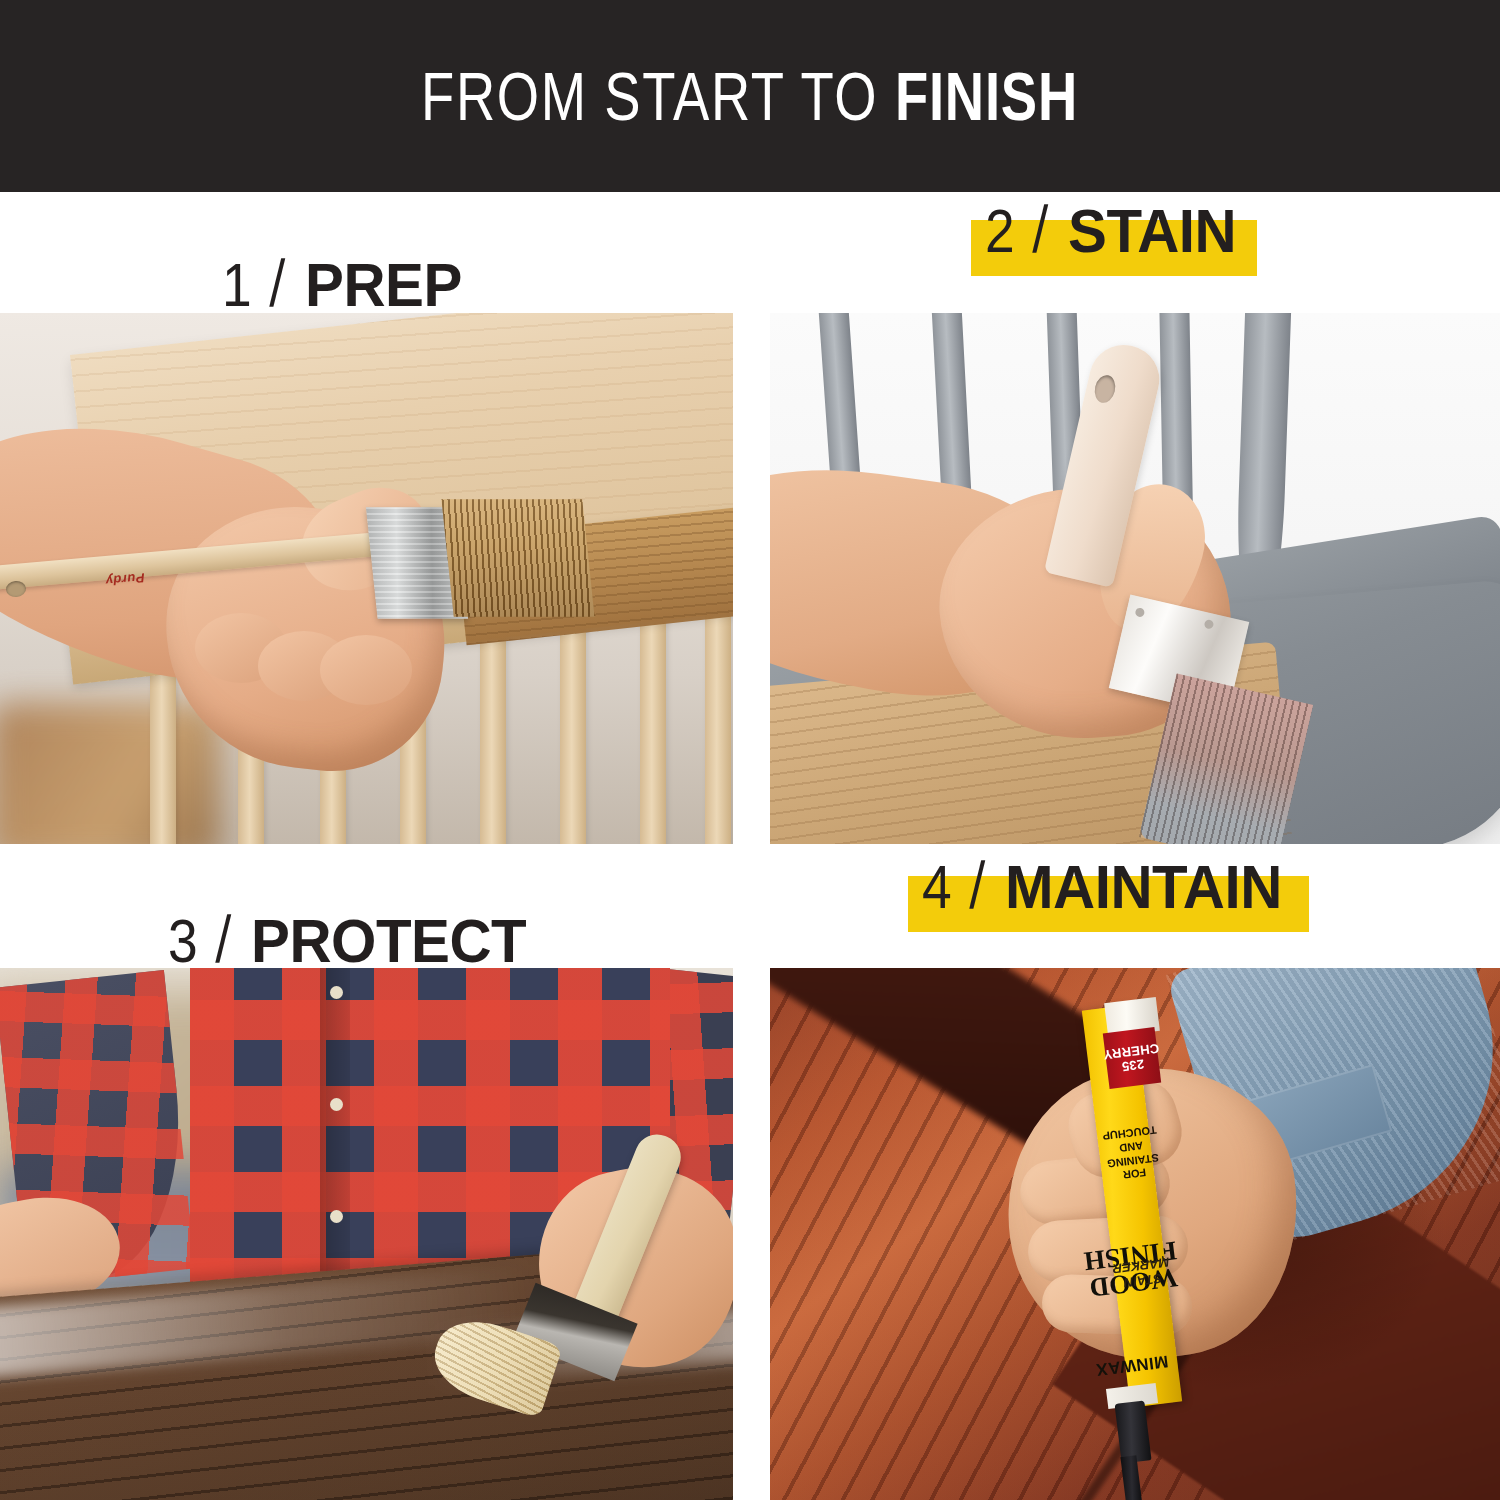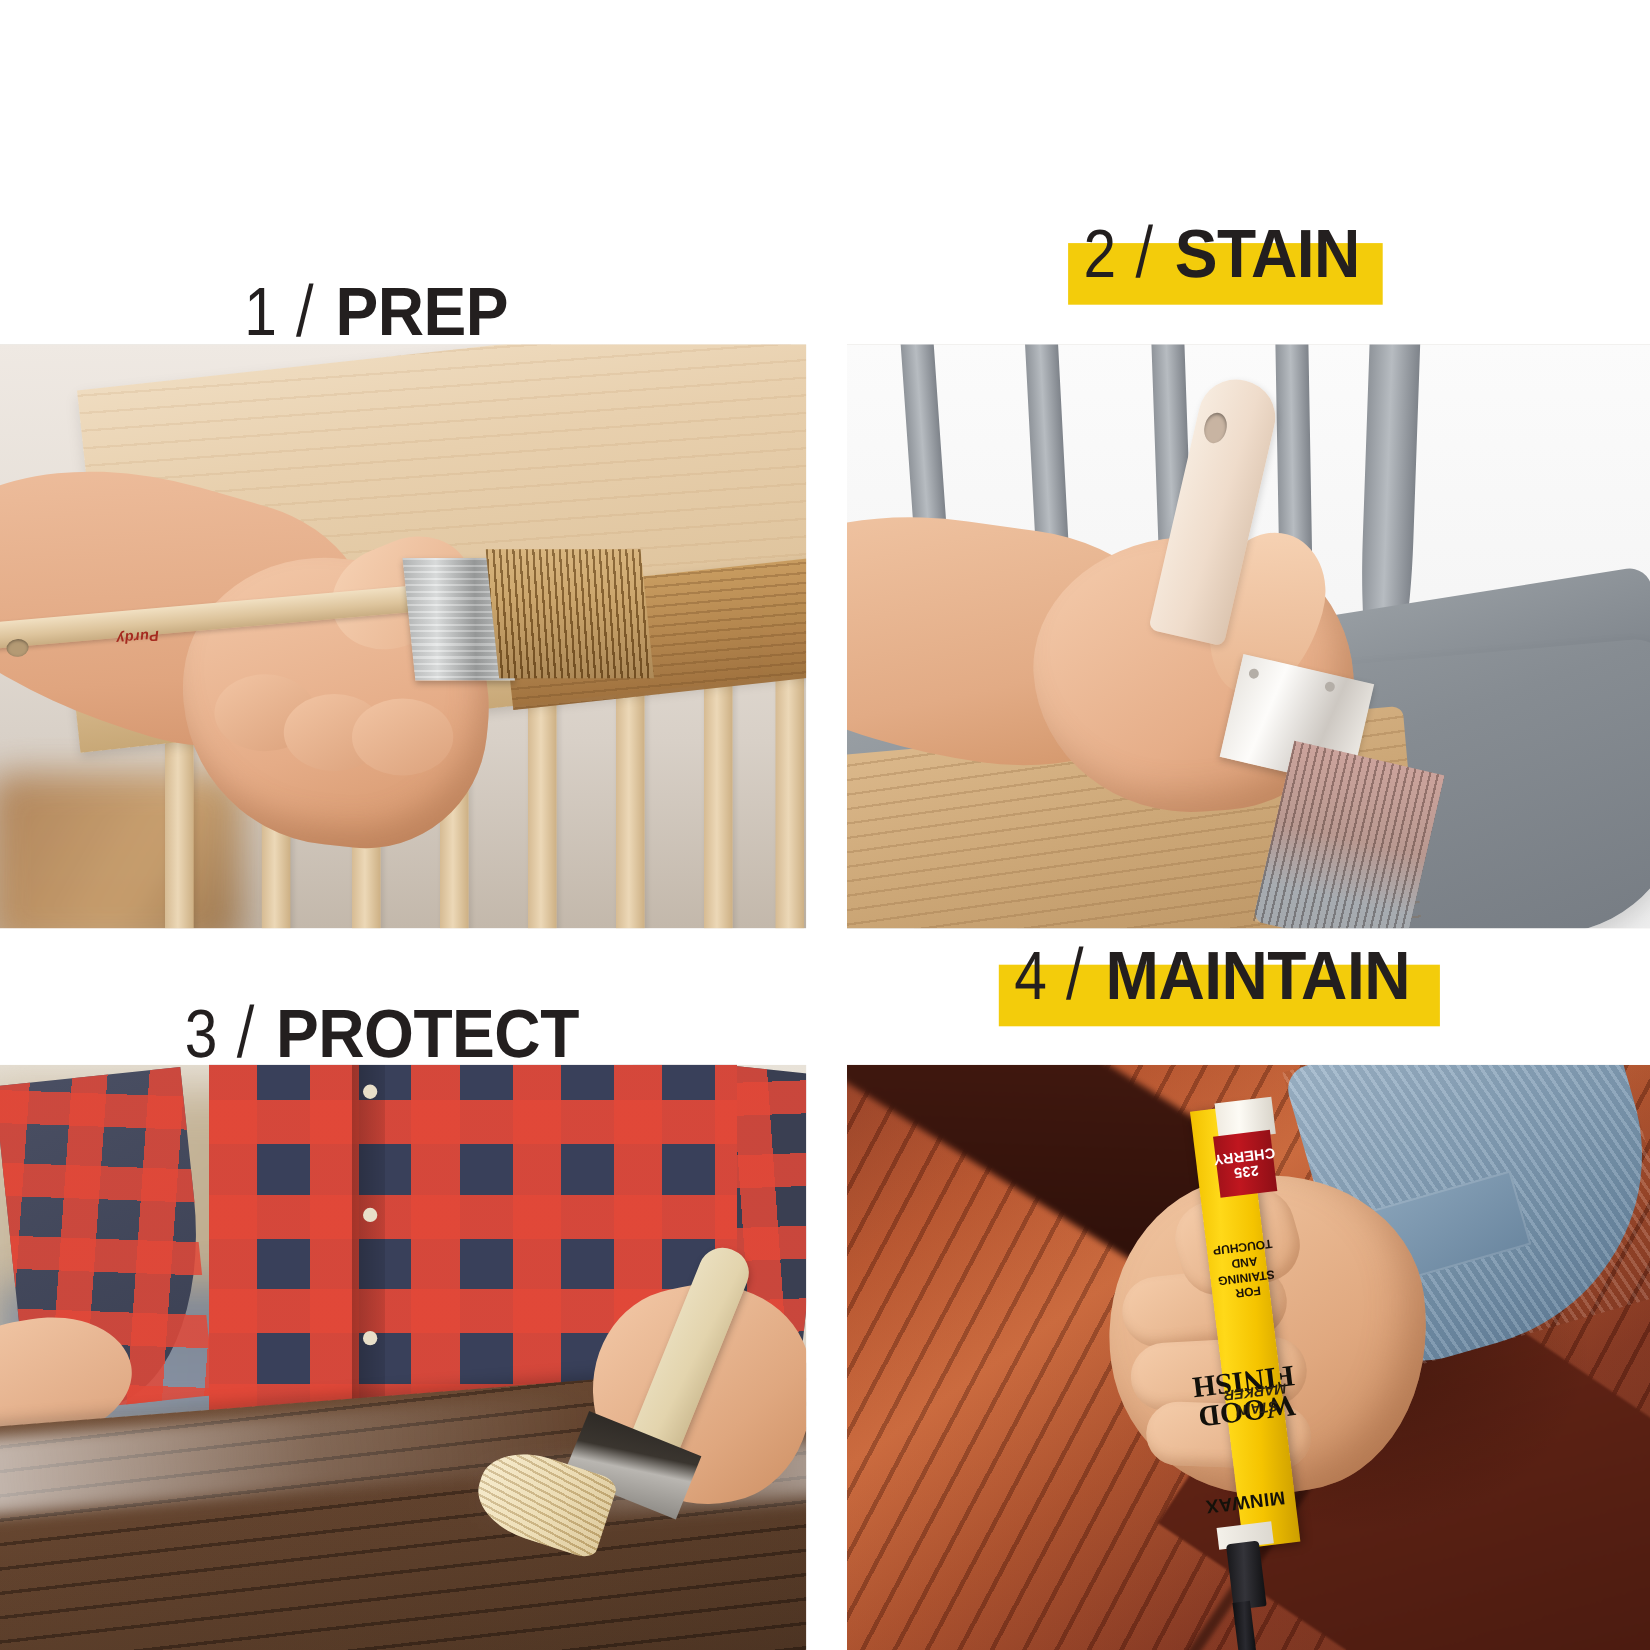--- a/index.html
+++ b/index.html
@@ -532,20 +532,25 @@
   
   .gutter-v { position:absolute; left:733px; top:192px; width:37px; height:1308px; background:#fff; }
   .gutter-h { position:absolute; left:0; top:844px; width:1500px; height:124px; background:#fff; }
   .gutter-top { position:absolute; left:0; top:192px; width:1500px; height:121px; background:#fff; }
 </style>
 </head>
 <body>
 
 <div class="page">
 
+  <div class="header">
+    <div class="header-title">
+      <span class="light">FROM START TO </span><span class="bold">FINISH</span>
+    </div>
+  </div>
 
   <div class="photo" id="panel-1">
     <div class="scene">
       <div class="pc p1-bg"></div>
       <div class="pc p1-blurwood"></div>
 
       <div class="pc p1-slat" style="left:150px;"></div>
       <div class="pc p1-slat" style="left:238px;"></div>
       <div class="pc p1-slat" style="left:320px;"></div>
       <div class="pc p1-slat" style="left:400px;"></div>

